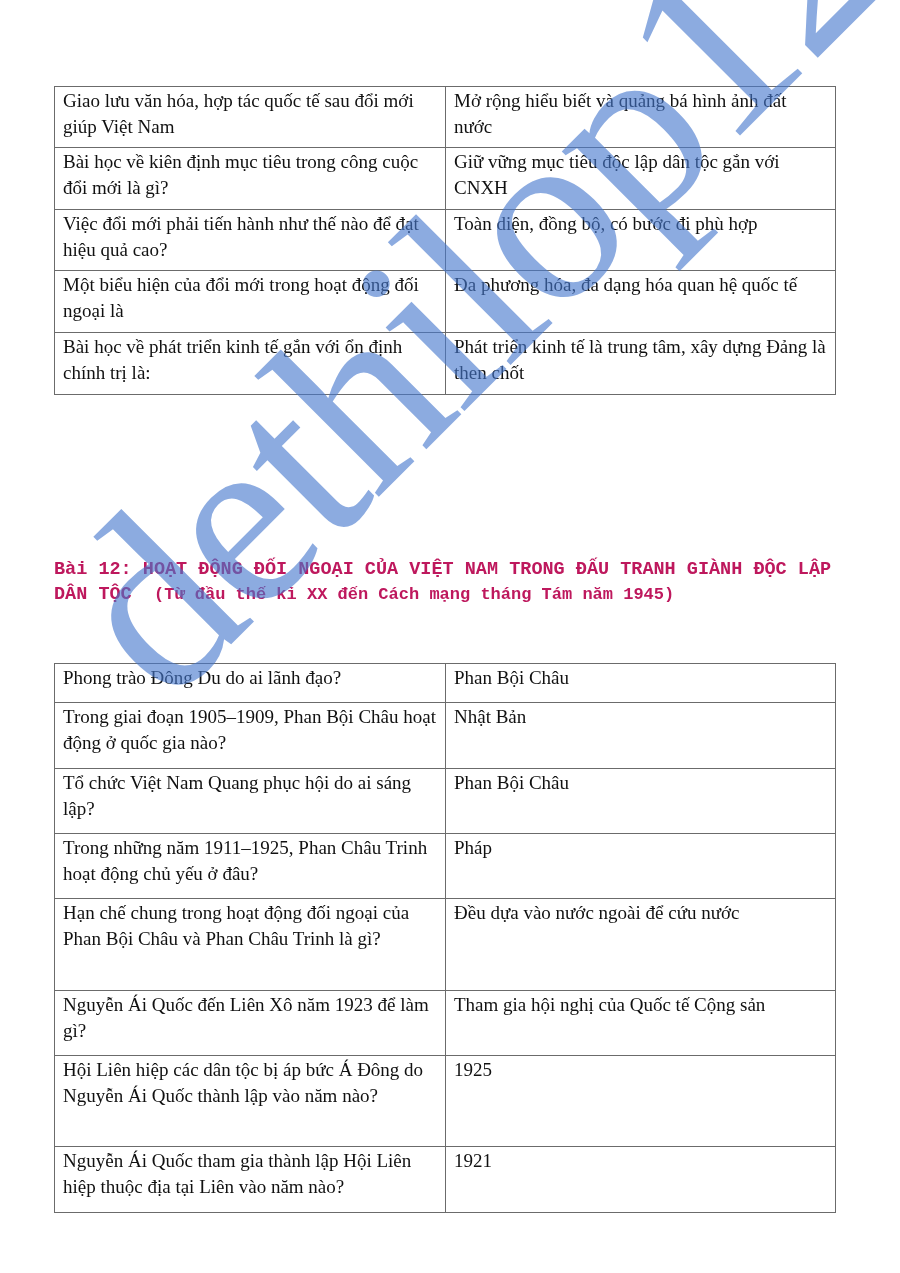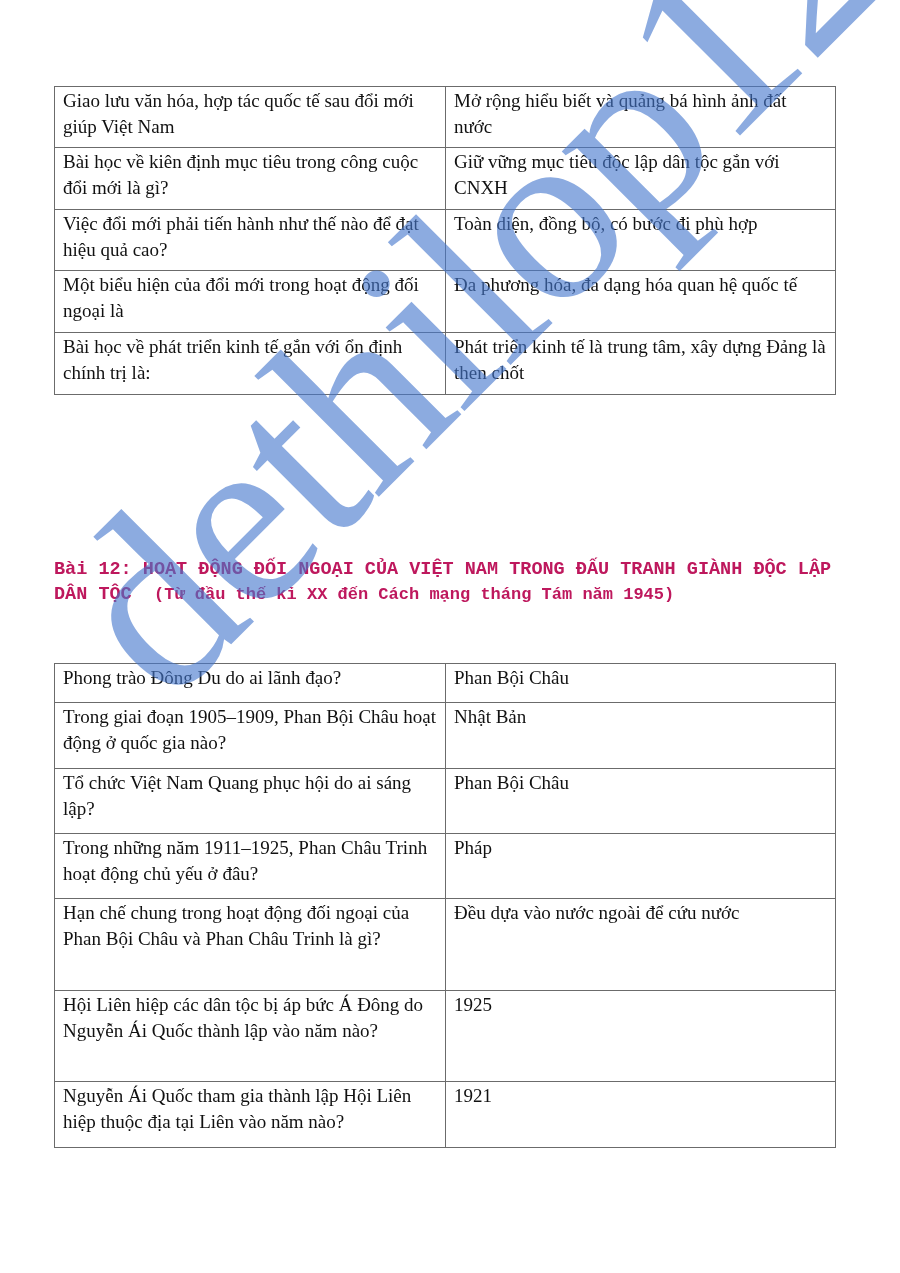--- a/index.html
+++ b/index.html
@@ -79,20 +79,24 @@
       <td>Phan Bội Châu</td>
     </tr>
     <tr style="height:65px">
       <td class="q">Trong những năm 1911–1925, Phan Châu Trinh hoạt động chủ yếu ở đâu?</td>
       <td>Pháp</td>
     </tr>
     <tr style="height:92px">
       <td class="q">Hạn chế chung trong hoạt động đối ngoại của Phan Bội Châu và Phan Châu Trinh là gì?</td>
       <td>Đều dựa vào nước ngoài để cứu nước</td>
     </tr>
+    <tr style="height:65px">
+      <td class="q">Nguyễn Ái Quốc đến Liên Xô năm 1923 để làm gì?</td>
+      <td>Tham gia hội nghị của Quốc tế Cộng sản</td>
+    </tr>
     <tr style="height:91px">
       <td class="q">Hội Liên hiệp các dân tộc bị áp bức Á Đông do Nguyễn Ái Quốc thành lập vào năm nào?</td>
       <td>1925</td>
     </tr>
     <tr style="height:66px">
       <td class="q">Nguyễn Ái Quốc tham gia thành lập Hội Liên hiệp thuộc địa tại Liên vào năm nào?</td>
       <td>1921</td>
     </tr>
   </tbody>
 </table>

